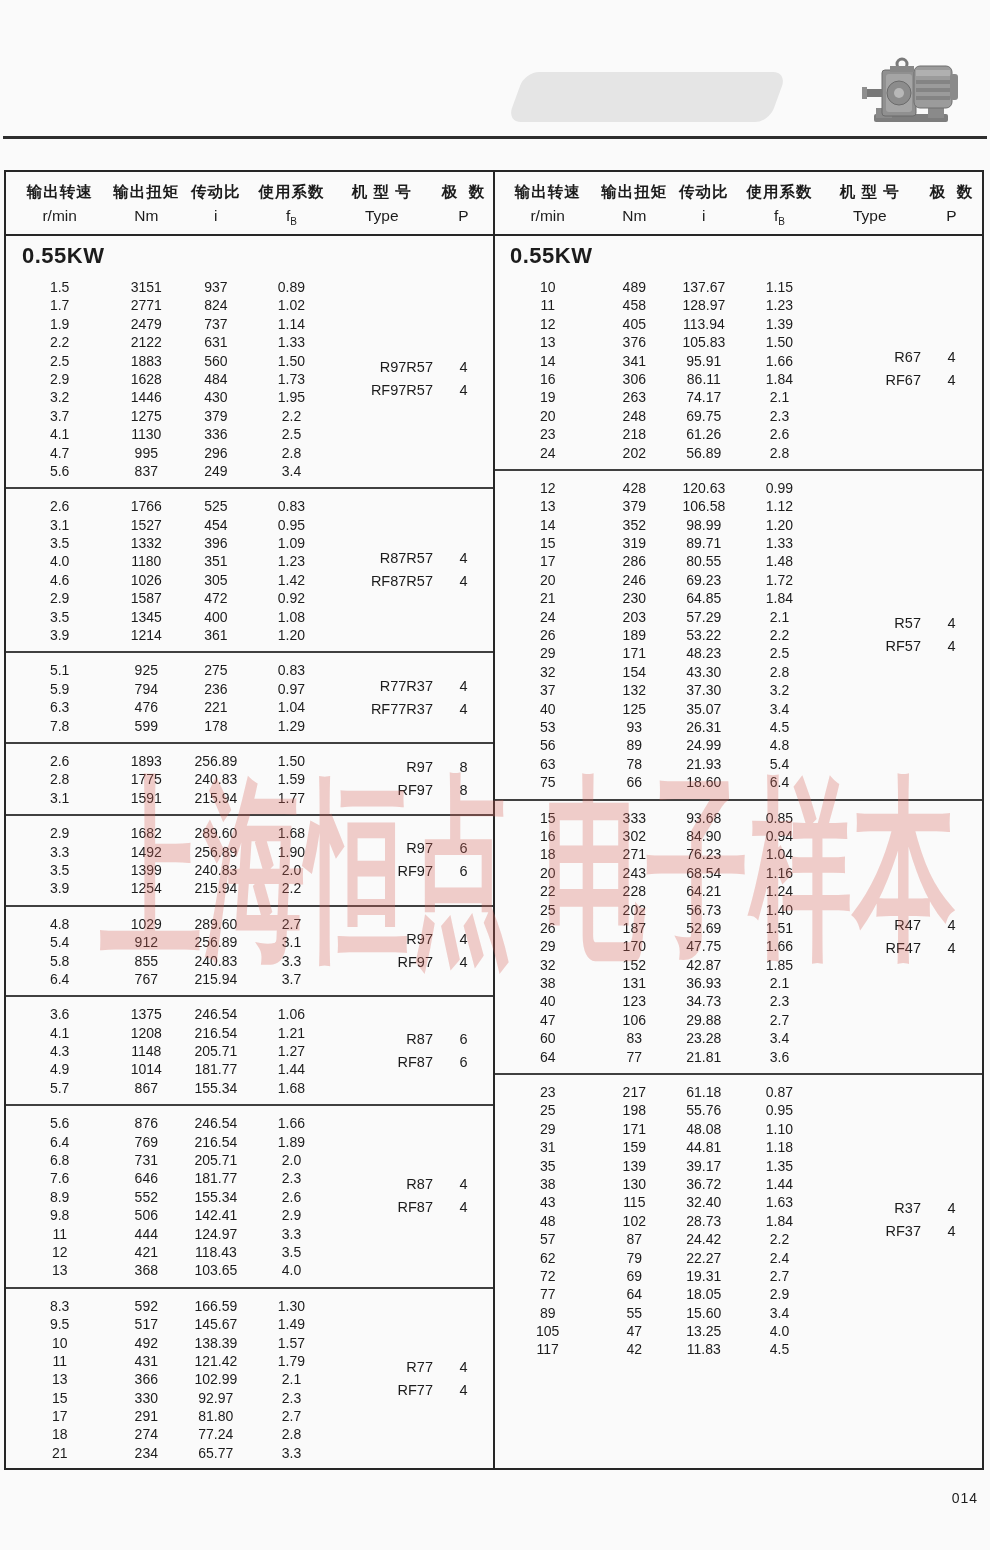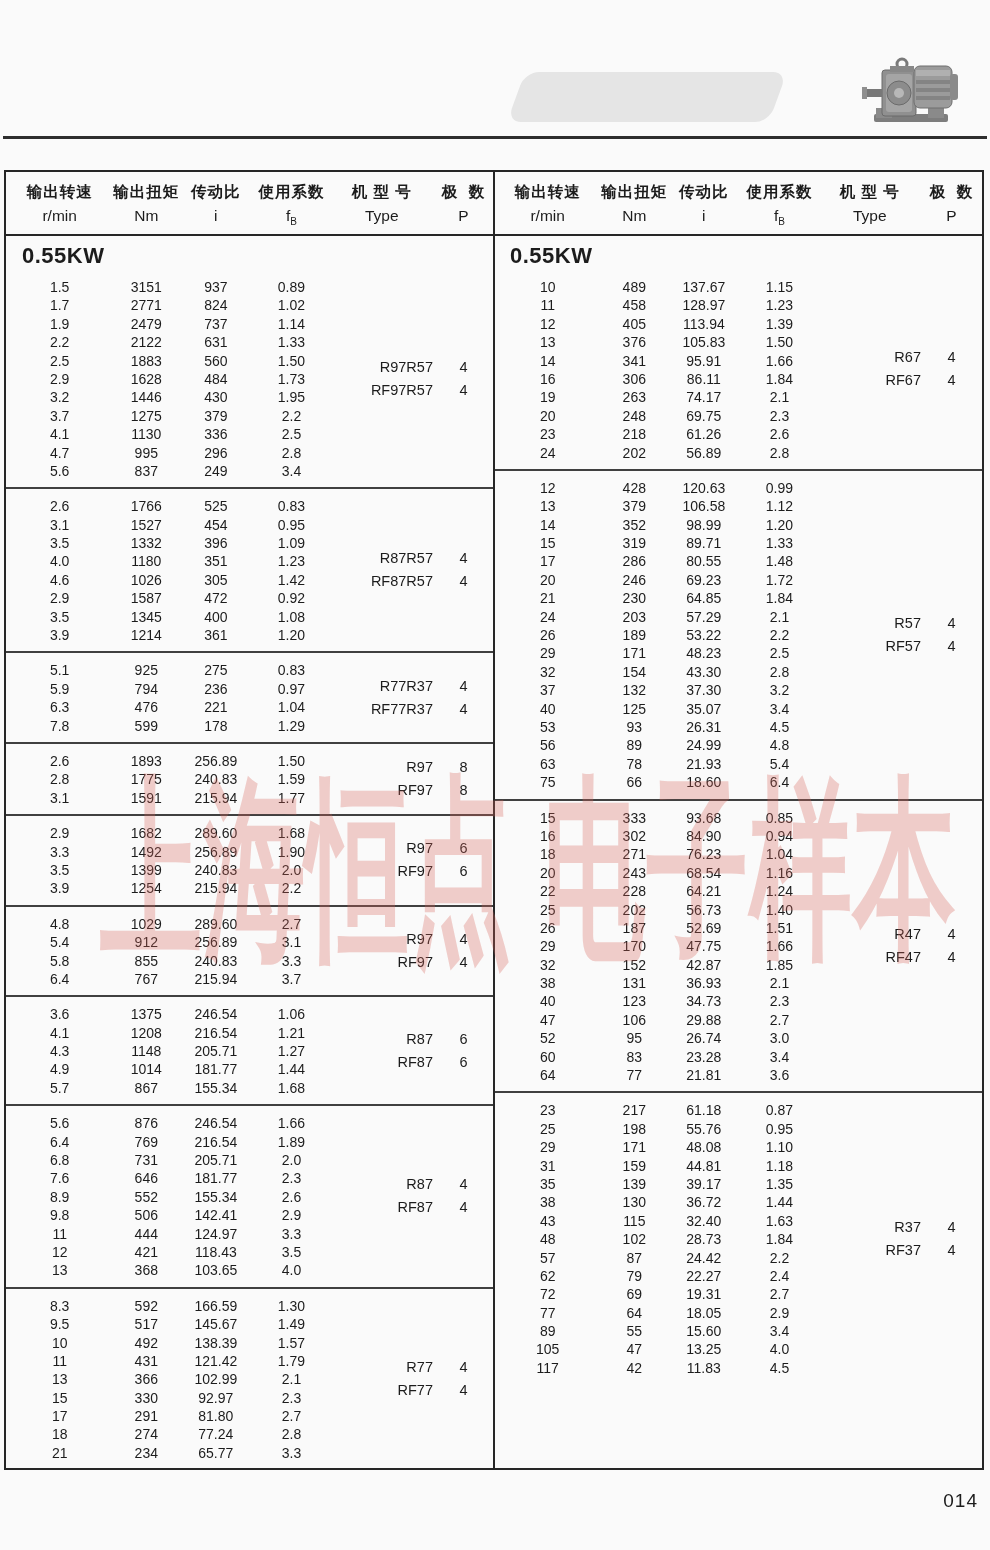--- a/index.html
+++ b/index.html
@@ -81,21 +81,21 @@
   
   .watermark {
     position:absolute; left:100px; top:742px;
     font-size:150px; font-weight:bold; white-space:nowrap;
     color:rgba(214,100,90,0.30);
     transform:scale(0.68,1.30); transform-origin:top left;
     letter-spacing:2px; z-index:5; pointer-events:none;
   }
 
   .pageno {
-    position:absolute; right:12px; top:1490px; font-size:19px;
+    position:absolute; right:12px; top:1490px; font-size:14px;
     letter-spacing:1px;
   }
 </style>
 </head>
 <body>
 
 <div class="page">
 
   <div class="banner-shape"></div>
 
@@ -899,26 +899,20 @@
                 <span class="cell">34.73</span>
                 <span class="cell">2.3</span>
               </div>
               <div class="row">
                 <span class="cell">47</span>
                 <span class="cell">106</span>
                 <span class="cell">29.88</span>
                 <span class="cell">2.7</span>
               </div>
               <div class="row">
-                <span class="cell">52</span>
-                <span class="cell">95</span>
-                <span class="cell">26.74</span>
-                <span class="cell">3.0</span>
-              </div>
-              <div class="row">
                 <span class="cell">60</span>
                 <span class="cell">83</span>
                 <span class="cell">23.28</span>
                 <span class="cell">3.4</span>
               </div>
               <div class="row">
                 <span class="cell">64</span>
                 <span class="cell">77</span>
                 <span class="cell">21.81</span>
                 <span class="cell">3.6</span>

